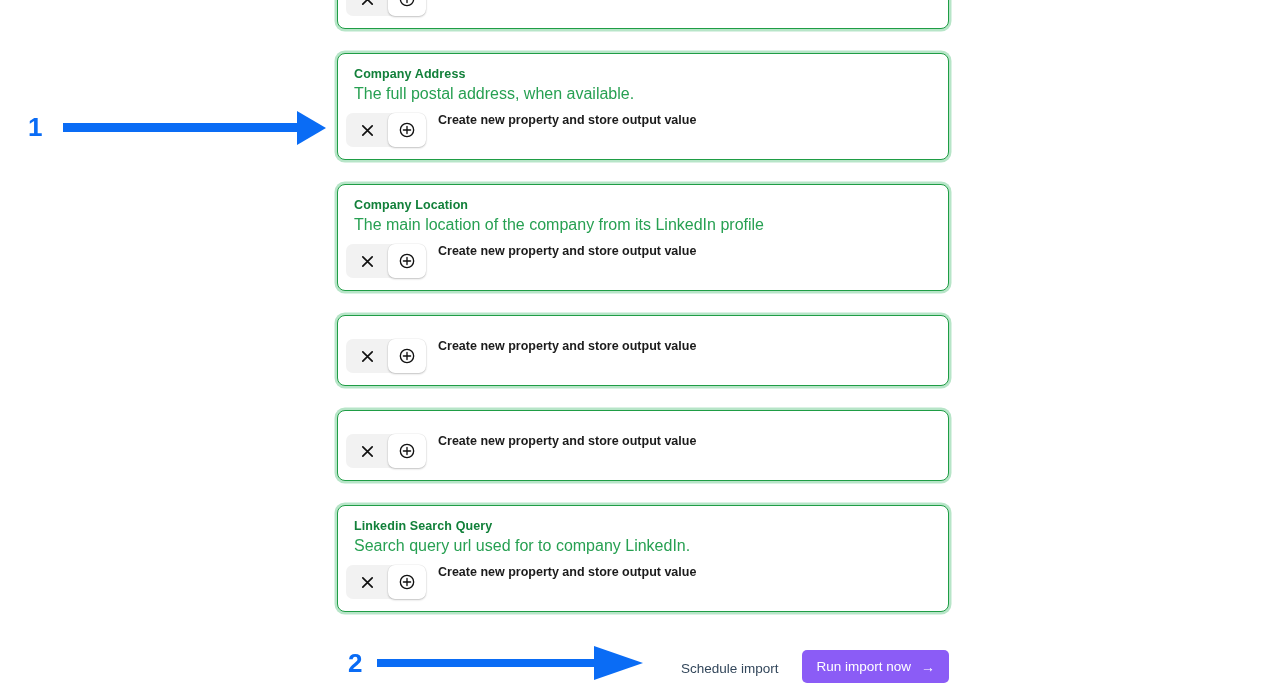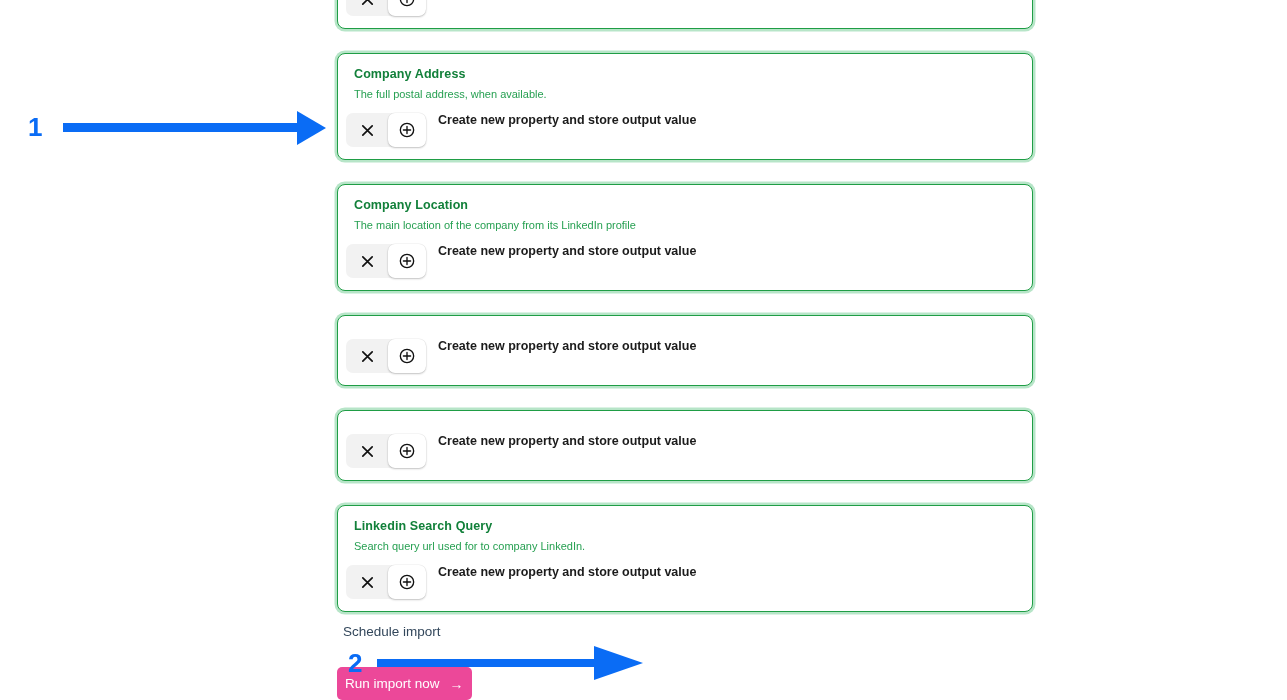--- a/index.html
+++ b/index.html
@@ -22,40 +22,40 @@
   
   .mapping-list {
     position: absolute;
     left: 337px;
     top: -42px;
     width: 612px;
   }
 
   .mapping-card {
     position: relative;
-    width: 696px;
+    width: 612px;
     background: #ffffff;
     border: 1.5px solid #1f9d45;
     border-radius: 8px;
     box-shadow: 0 0 0 2.5px rgba(66, 186, 110, 0.38);
     padding: 12px 8px 12px 8px;
     margin-bottom: 24px;
   }
 
   .card-title {
     font-size: 12.5px;
     font-weight: bold;
     color: #12803a;
     letter-spacing: 0.1px;
     padding: 0 0 0 8px;
     line-height: 16px;
   }
 
   .card-desc {
-    font-size: 11px;
+    font-size: 16px;
     font-weight: normal;
     color: #27a052;
     padding: 4px 0 0 8px;
     line-height: 16px;
   }
 
   .card-actions {
     display: flex;
     align-items: flex-start;
     margin-top: 11px;
@@ -110,47 +110,46 @@
   .footer-bar {
     position: absolute;
     left: 337px;
     top: 648px;
     width: 612px;
     height: 52px;
     display: flex;
     align-items: flex-start;
     justify-content: flex-end;
     gap: 18px;
-    flex-direction: column;
   }
 
   .schedule-btn {
     font-size: 13.5px;
     color: #33475b;
     background: transparent;
     border: none;
     cursor: pointer;
     padding: 8px 6px;
     white-space: nowrap;
     display: flex;
     align-items: center;
     gap: 6px;
     margin-top: 5px;
   }
 
   .run-btn {
     display: flex;
     align-items: center;
     gap: 10px;
-    background: #ec4899;
+    background: #8b5cf6;
     color: #ffffff;
     border: none;
     border-radius: 5px;
     font-size: 13.5px;
-    padding: 9px 8px;
+    padding: 9px 14px;
     cursor: pointer;
     white-space: nowrap;
     margin-top: 2px;
   }
 
   .run-btn .arrow-glyph { font-size: 14px; line-height: 1; }
 
   
   .annot {
     position: absolute;

